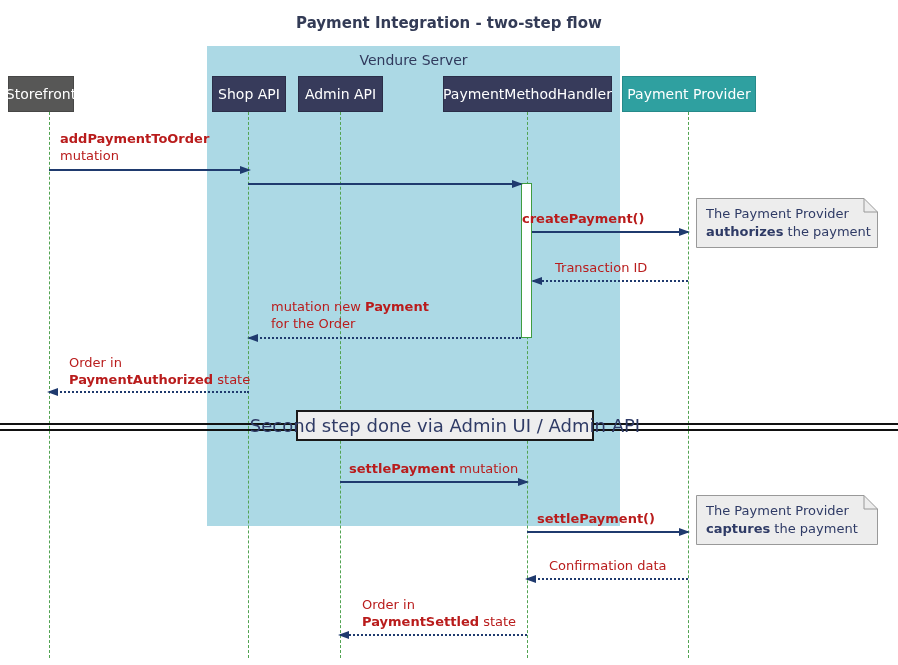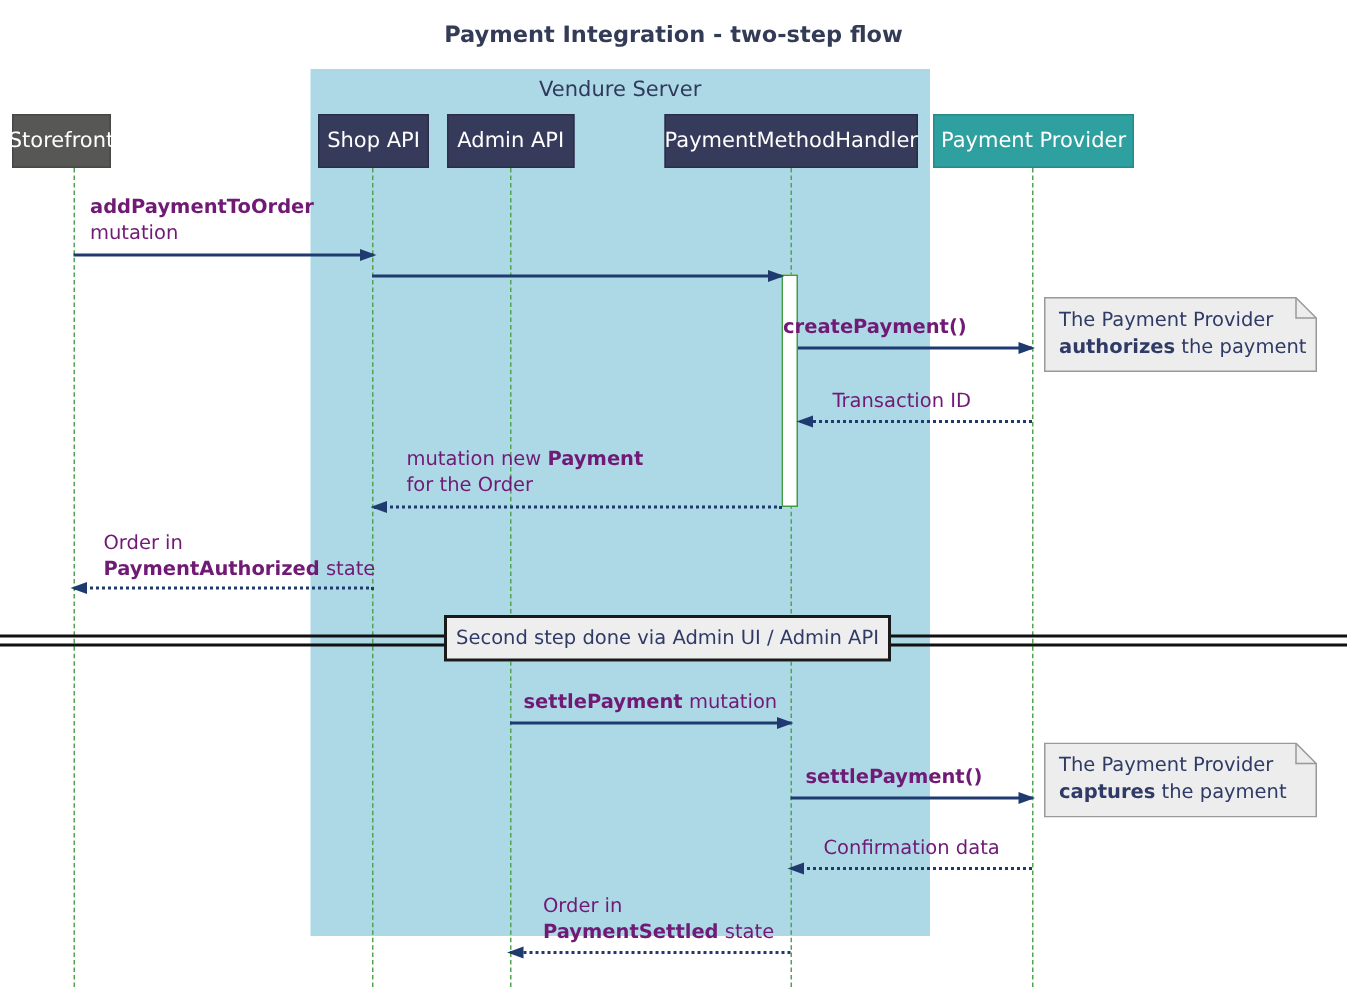--- a/index.html
+++ b/index.html
@@ -4,48 +4,48 @@
 <style>
   html,body{margin:0;padding:0;background:#fff;}
   .canvas{
     position:relative;width:898px;height:665px;background:#fff;overflow:hidden;
     font-family:"DejaVu Sans","Liberation Sans",sans-serif;
   }
   .title{
     position:absolute;left:0;right:0;top:14px;text-align:center;
     font-size:15px;font-weight:bold;color:#333B56;
   }
-  .frame{position:absolute;left:207px;top:46px;width:413px;height:578px;background:#ACD9E5;}
+  .frame{position:absolute;left:207px;top:46px;width:413px;height:480px;background:#ACD9E5;}
   .frame-label{
     position:absolute;left:0;right:0;top:6px;text-align:center;
     font-size:14px;color:#30395C;
   }
   .participant{
     position:absolute;top:76px;height:36px;box-sizing:border-box;
     display:flex;align-items:center;justify-content:center;
     font-size:14px;color:#fff;white-space:nowrap;
   }
   .p-navy{background:#373B5B;border:1px solid #2A2E48;}
   .p-gray{background:#575756;border:1px solid #474746;}
   .p-teal{background:#2FA0A0;border:1px solid #268A8A;}
   .lifeline{position:absolute;top:112px;height:546px;width:0;border-left:1px dashed #52A352;}
   .activation{position:absolute;left:521px;top:183px;width:11px;height:155px;background:#fff;border:1px solid #3F9C3F;box-sizing:border-box;}
   .arrow{position:absolute;height:0;border-top:2px solid #1F3A6E;}
   .arrow.dotted{border-top:2px dotted #1F3A6E;}
   .head{position:absolute;width:0;height:0;top:-5px;}
   .head.right{right:-2px;border-left:11px solid #1F3A6E;border-top:4px solid transparent;border-bottom:4px solid transparent;}
   .head.left{left:-2px;border-right:11px solid #1F3A6E;border-top:4px solid transparent;border-bottom:4px solid transparent;}
-  .msg-label{position:absolute;font-size:13px;line-height:17px;color:#701a75;white-space:nowrap;}
+  .msg-label{position:absolute;font-size:13px;line-height:17px;color:#b91c1c;white-space:nowrap;}
   .b{font-weight:bold;}
   .divider-line{position:absolute;left:0;width:898px;height:2px;background:#111;}
   .divider-box{
     position:absolute;left:296px;top:410px;width:298px;height:31px;box-sizing:border-box;
     background:#EEEEEE;border:2px solid #1A1A1A;
     display:flex;align-items:center;justify-content:center;
-    font-size:13px;color:#2F3B66;white-space:nowrap;
+    font-size:18px;color:#2F3B66;white-space:nowrap;
   }
   .note{position:absolute;width:145px;height:50px;}
   .note svg{position:absolute;left:0;top:0;}
   .note-text{position:absolute;left:10px;top:7px;font-size:13px;line-height:18px;color:#2F3B66;white-space:nowrap;}
 </style>
 </head>
 <body>
 
 <div class="canvas">
 

